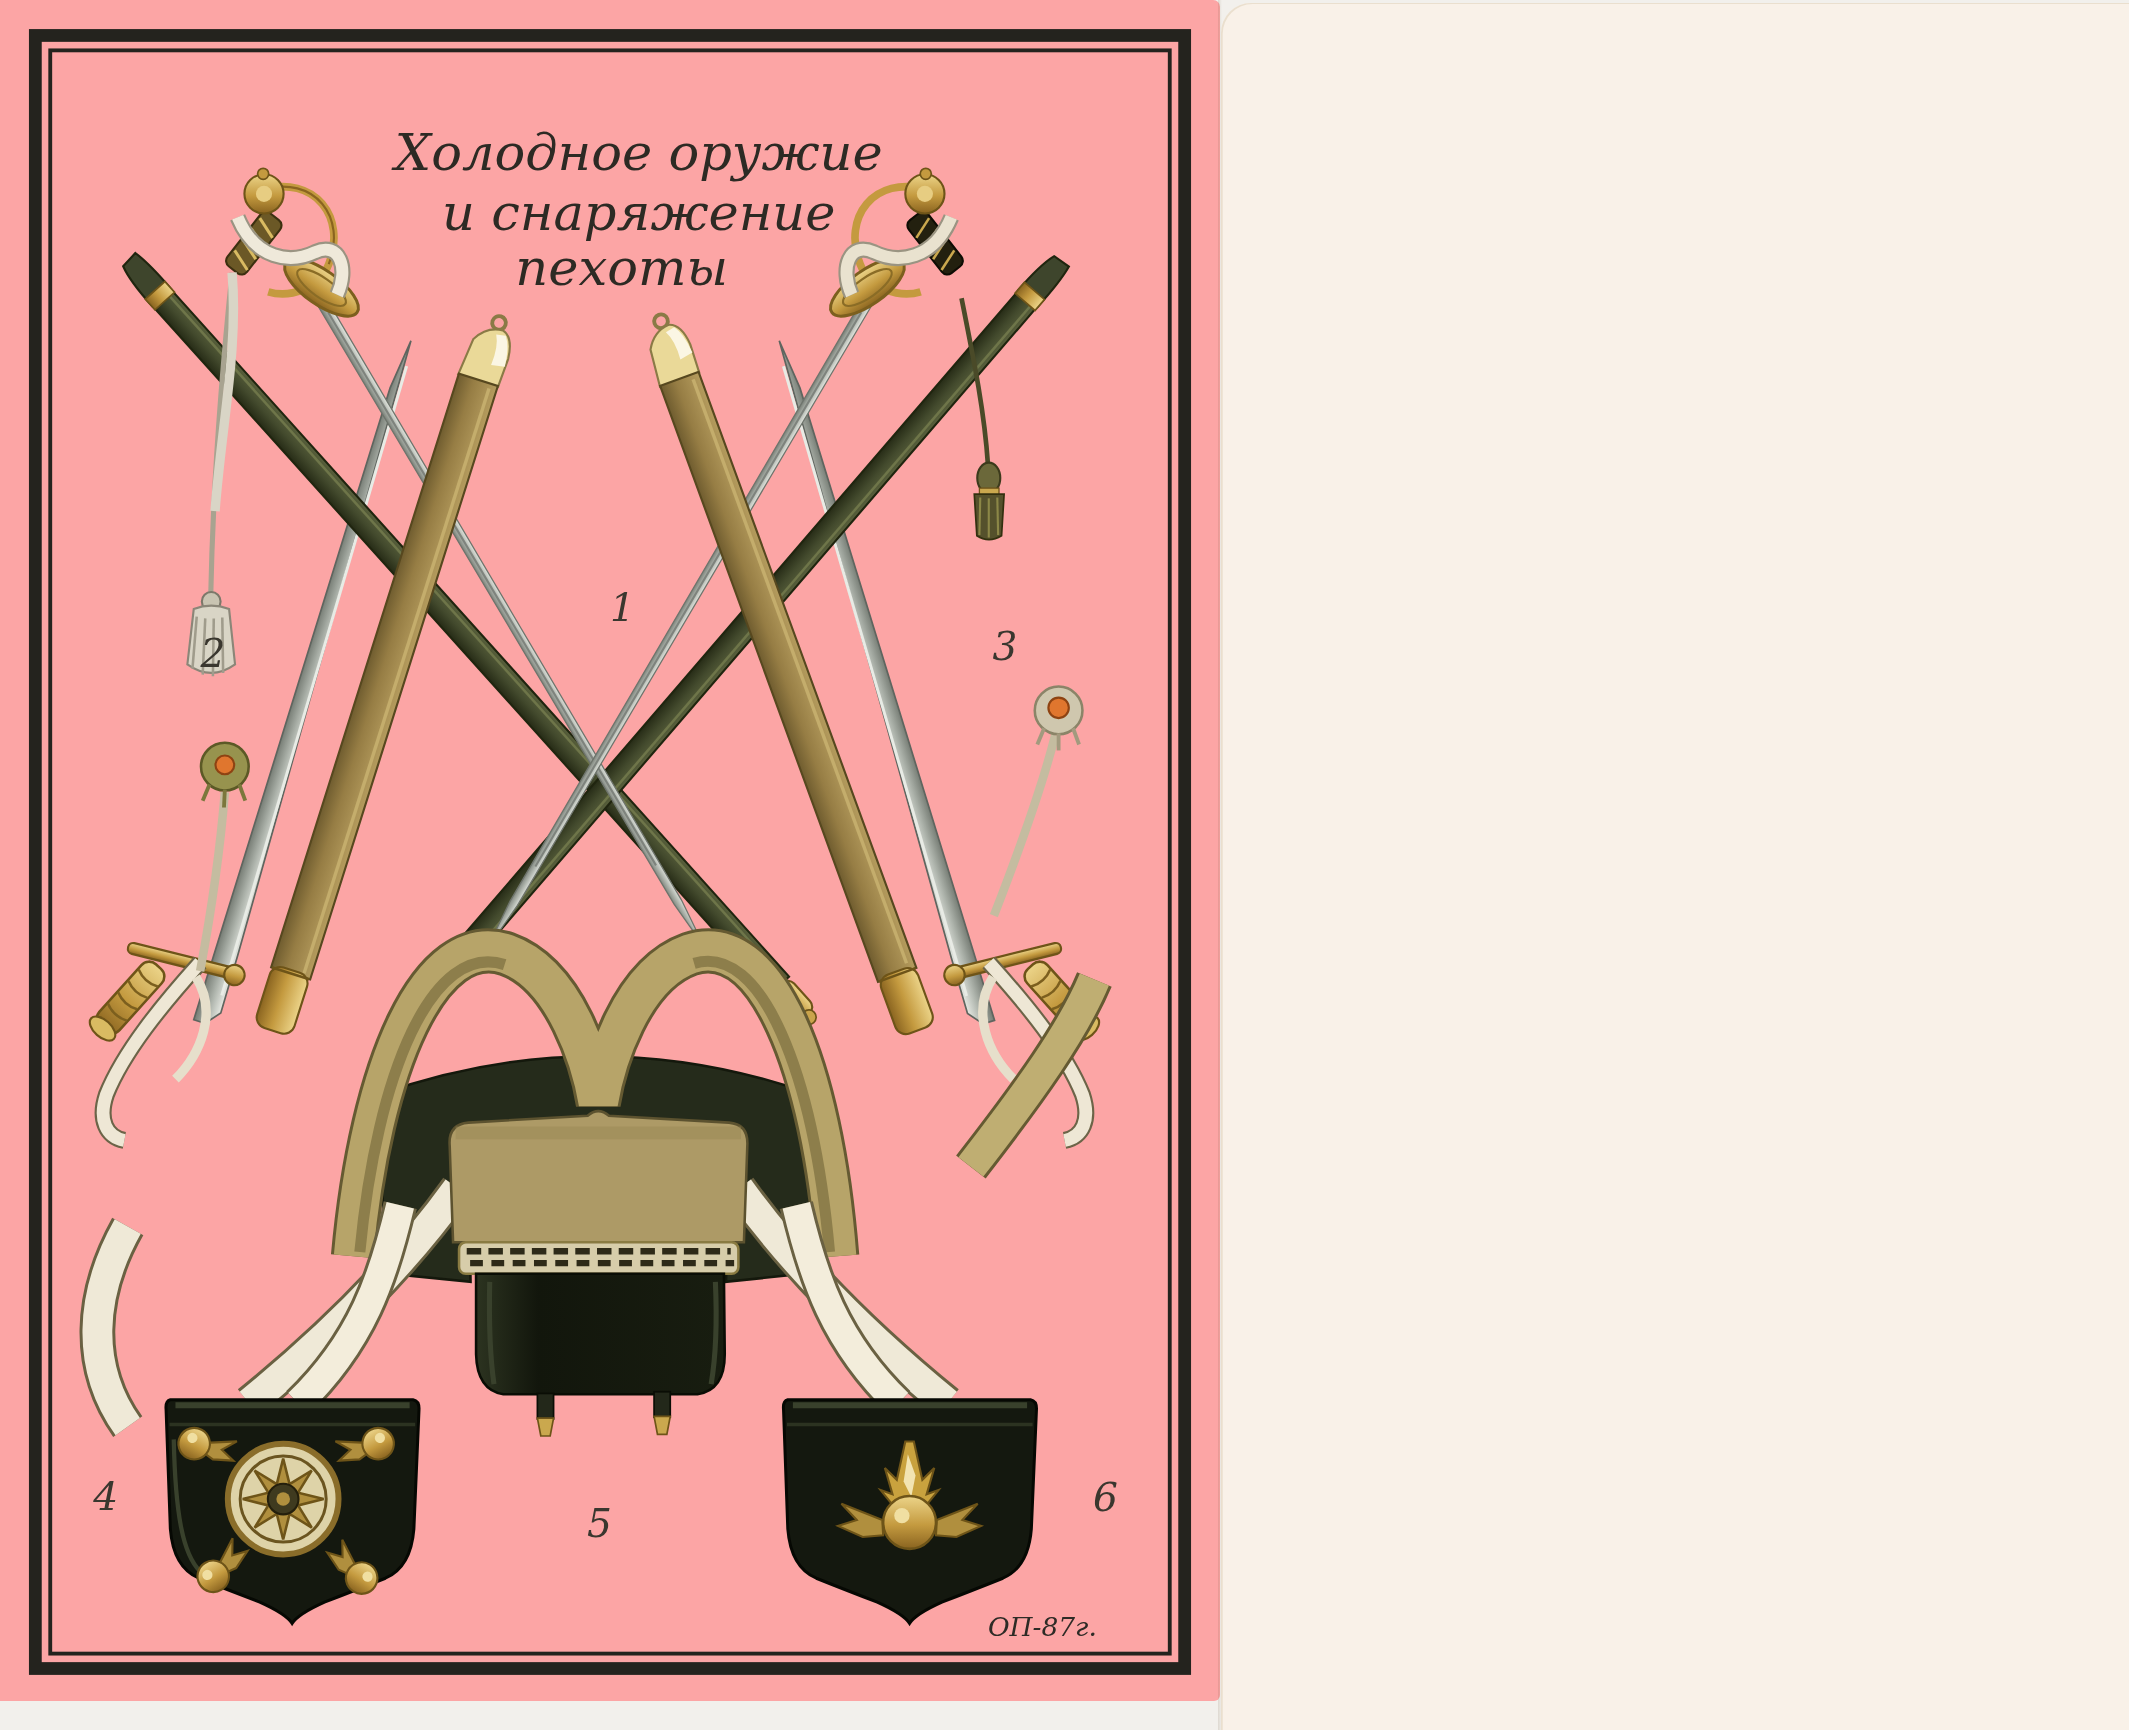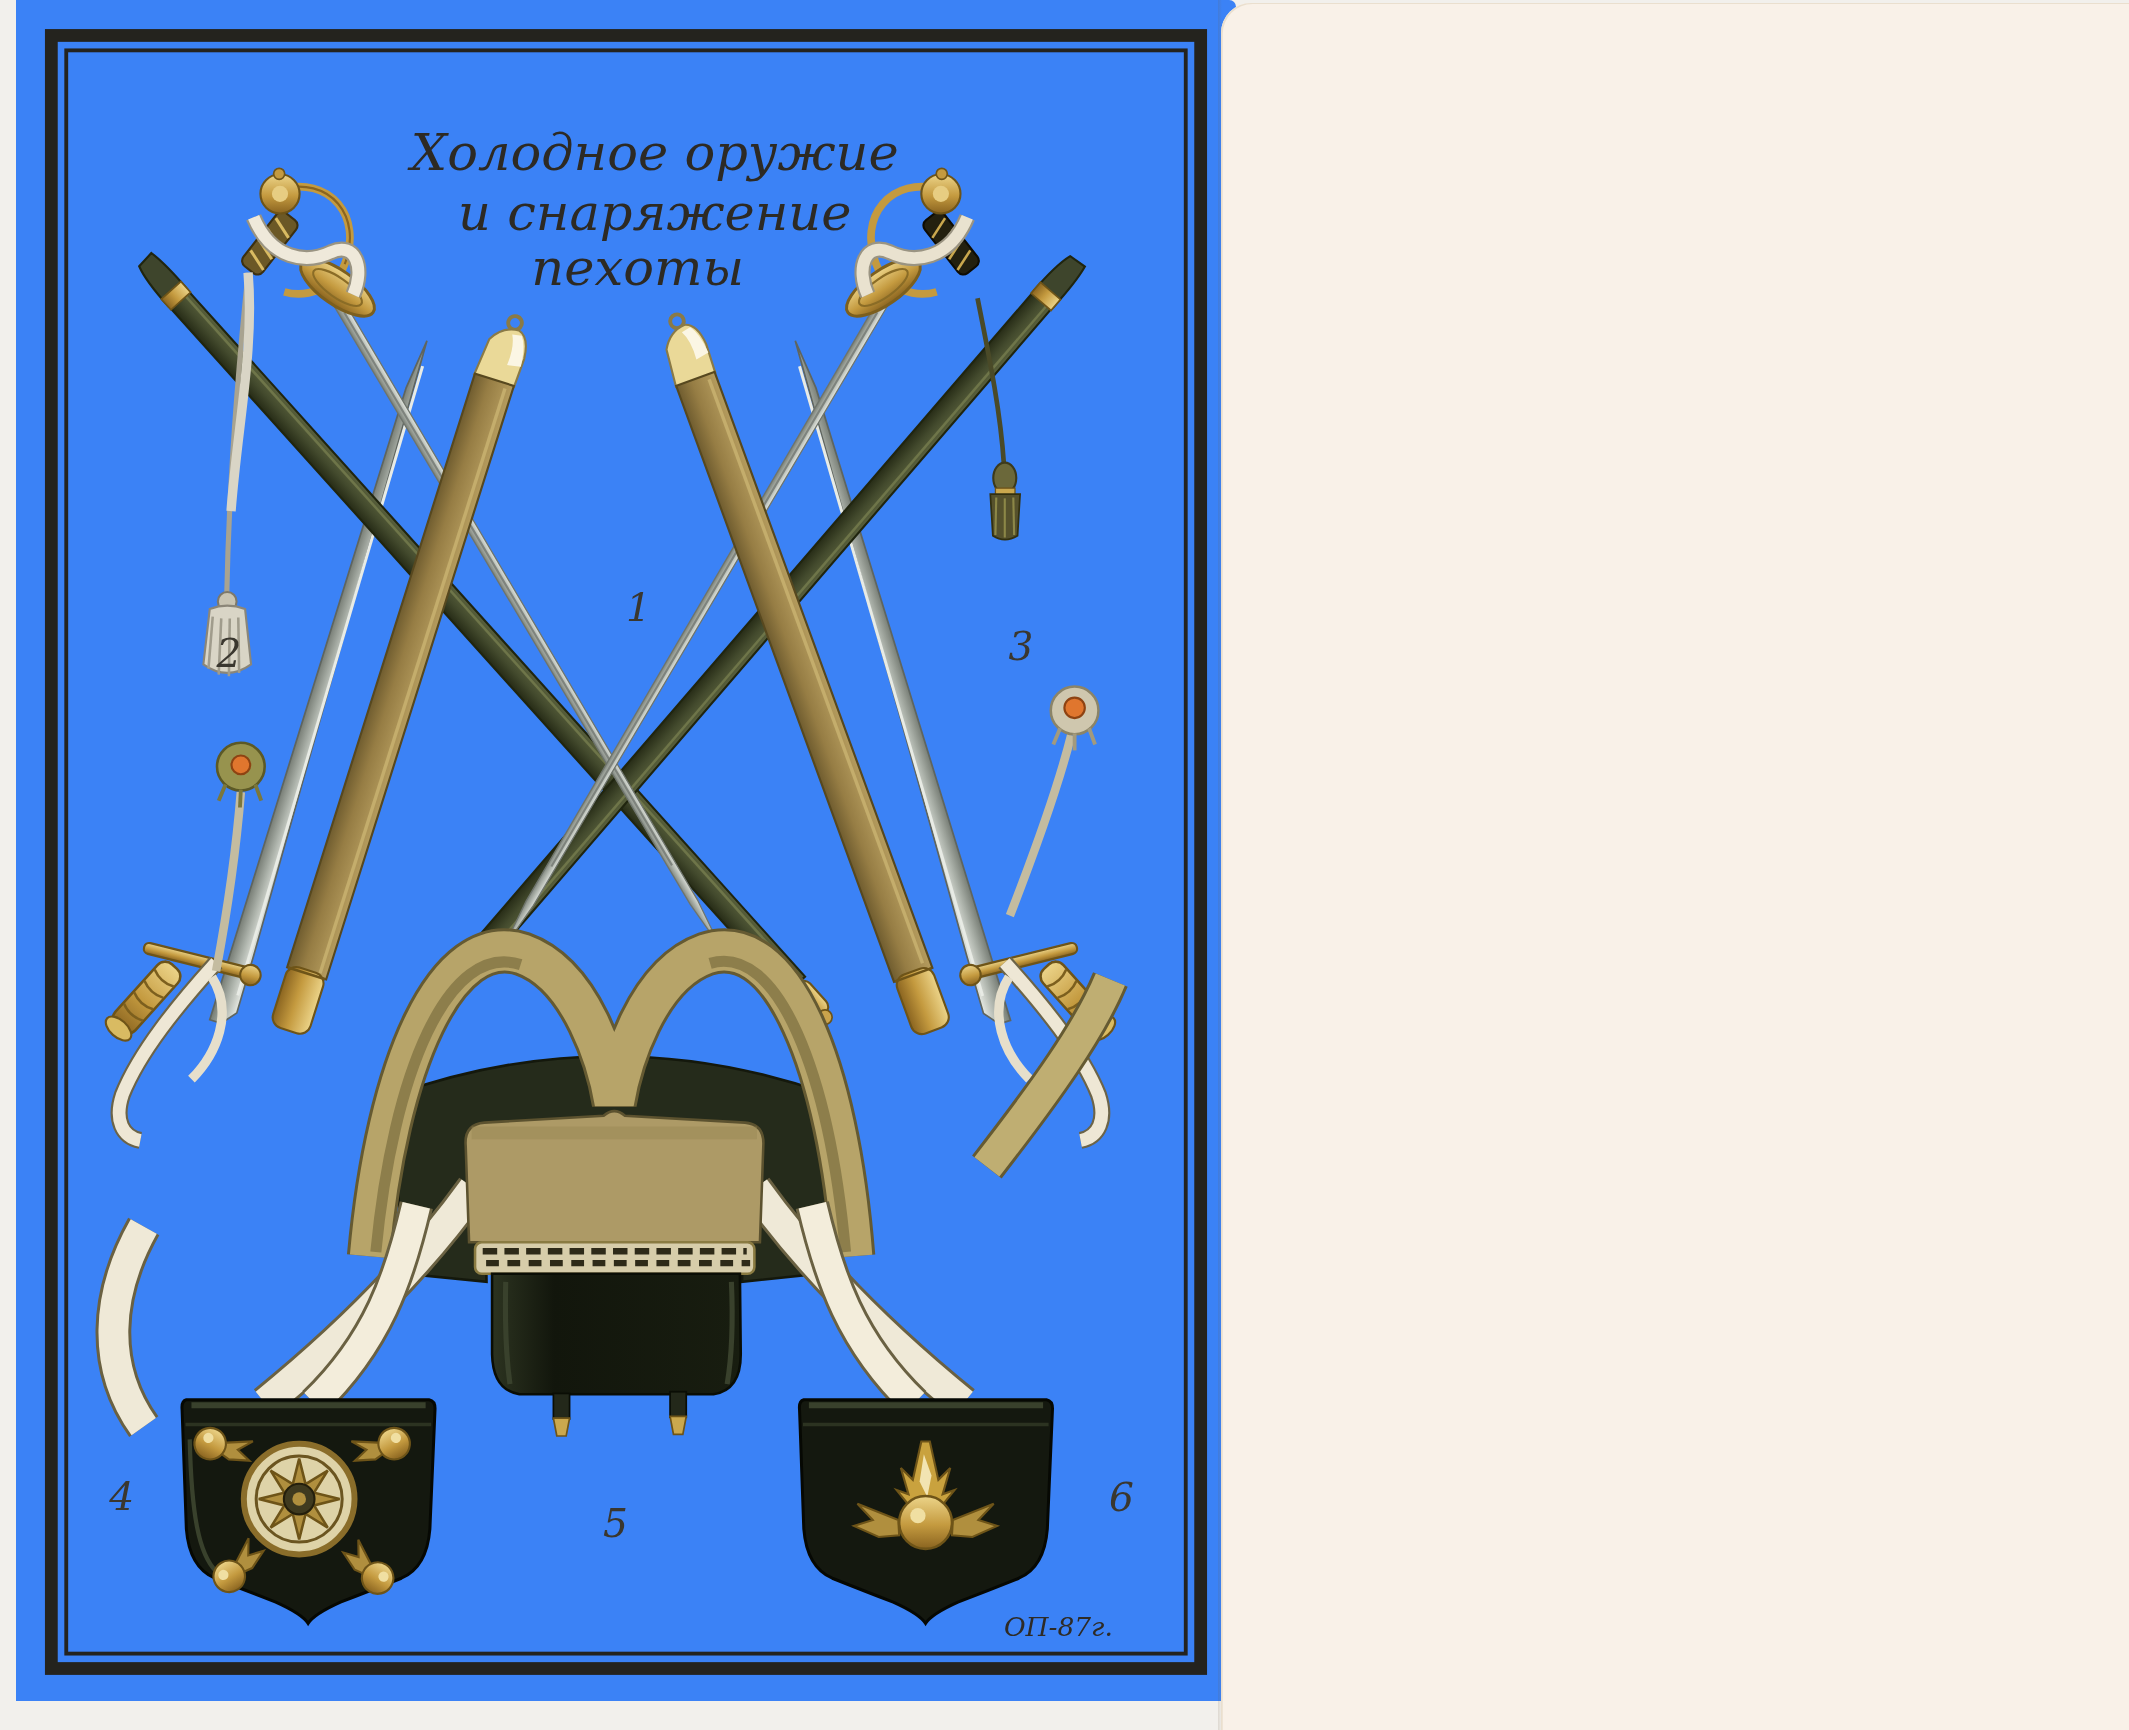--- a/index.html
+++ b/index.html
@@ -1,19 +1,19 @@
 <!DOCTYPE html>
 <html style="font-size:6.8px"><head>
 <meta charset="utf-8">
 <style>
   html,body{margin:0;padding:0;background:#e9e6e1;}
   #page{position:relative;width:2476px;height:1731px;background:#f2f0ec;overflow:hidden;
         font-family:"Liberation Serif",serif;color:#2b2521;}
-  #left-card{position:absolute;left:16px;top:0;width:1220px;height:1701px;
-             background:#3b82f6;border-radius:0 6.8px 6px 0;}
+  #left-card{position:absolute;left:0;top:0;width:1220px;height:1701px;
+             background:#fca5a5;border-radius:0 6.8px 6px 0;}
   #card-divider{position:absolute;left:1218px;top:0;width:4.3px;height:1731px;
              background:linear-gradient(90deg,rgba(110,92,62,.16),rgba(255,255,255,0));}
   #right-card{position:absolute;left:1221px;top:3.4px;width:1255px;height:1727px;
              background:#f9f1e8;border-radius:30px 0 0 0;
              box-shadow:inset 1.7px 0.9px 0 #eadfce;}
   #plate-svg{position:absolute;left:0;top:0;width:1220px;height:1701px;display:block;}
   svg text{user-select:none;}
   .script-title{font-family:"DejaVu Serif",serif;font-style:italic;fill:#2d2a24;}
   .plate-num{font-family:"DejaVu Serif",serif;font-style:italic;fill:#3a372f;font-size:92px;}
   .sig{font-family:"DejaVu Serif",serif;font-style:italic;fill:#2e2b26;font-size:62px;}

